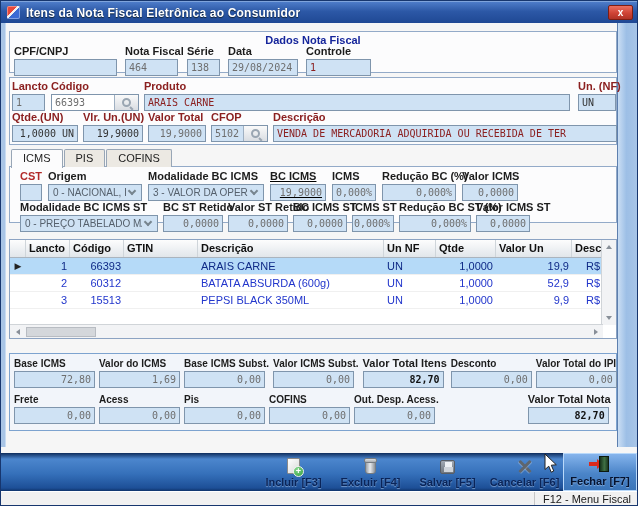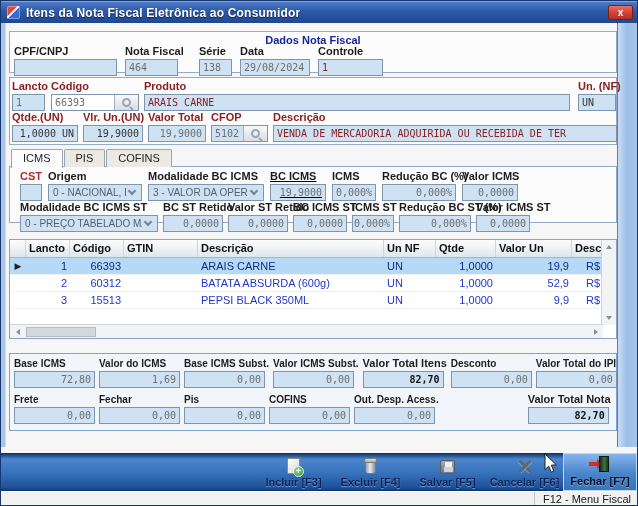--- a/index.html
+++ b/index.html
@@ -145,21 +145,21 @@
     <div class="edgestrip left"></div>
     <div class="edgestrip right"></div>
 
     <div class="panel" style="left:8px;top:8px;width:608px;height:42px;">
       <div class="dados-title">Dados Nota Fiscal</div>
       <div class="frow" style="position:absolute;left:4px;top:13px;">
         <div class="col" style="width:103px;margin-right:8px;">
           <div class="lbl">CPF/CNPJ</div>
           <div class="fld"></div>
         </div>
-        <div class="col" style="width:53px;margin-right:21px;">
+        <div class="col" style="width:53px;margin-right:9px;">
           <div class="lbl">Nota Fiscal</div>
           <div class="fld">464</div>
         </div>
         <div class="col" style="width:33px;margin-right:8px;">
           <div class="lbl">Série</div>
           <div class="fld">138</div>
         </div>
         <div class="col" style="width:70px;margin-right:8px;">
           <div class="lbl">Data</div>
           <div class="fld">29/08/2024</div>
@@ -398,21 +398,21 @@
           <div class="lbl">Valor Total do IPI</div>
           <div class="fld num">0,00</div>
         </div>
       </div>
       <div class="frow" style="position:absolute;left:4px;top:39px;">
         <div class="col" style="margin-right:4px;">
           <div class="lbl">Frete</div>
           <div class="fld num">0,00</div>
         </div>
         <div class="col" style="margin-right:4px;">
-          <div class="lbl">Fechar</div>
+          <div class="lbl">Acess</div>
           <div class="fld num">0,00</div>
         </div>
         <div class="col" style="margin-right:4px;">
           <div class="lbl">Pis</div>
           <div class="fld num">0,00</div>
         </div>
         <div class="col" style="margin-right:4px;">
           <div class="lbl">COFINS</div>
           <div class="fld num">0,00</div>
         </div>

